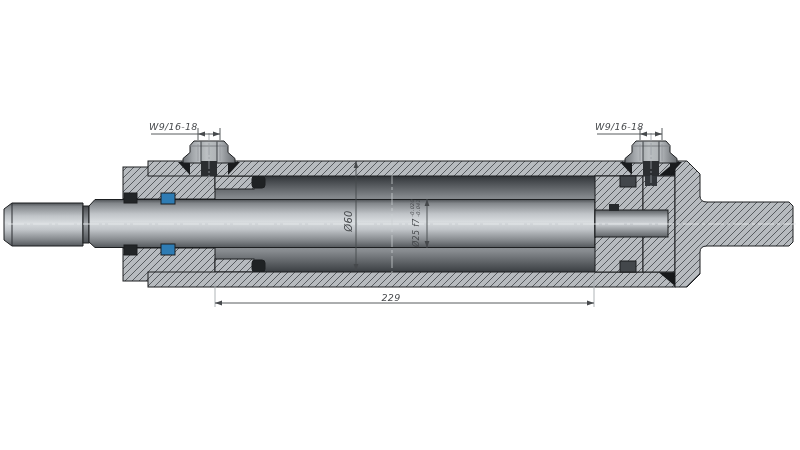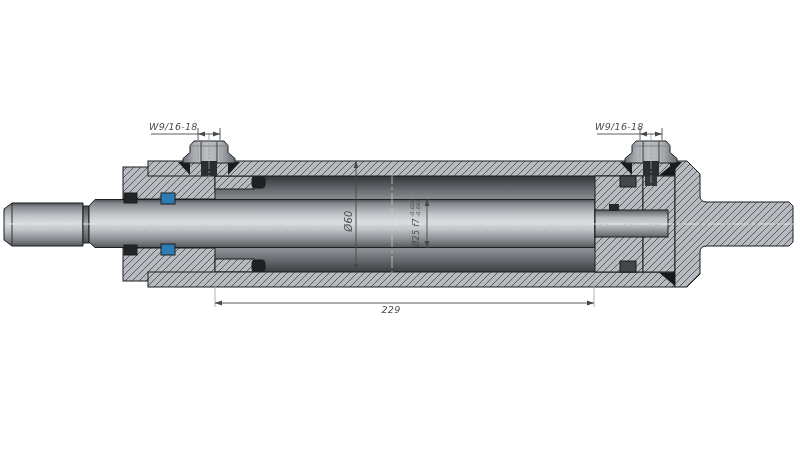--- a/index.html
+++ b/index.html
@@ -14,21 +14,21 @@
     --c-centerline:#e6e9eb;
   }
   html,body{margin:0;padding:0;background:#fff;}
   #canvas{position:relative;width:800px;height:442px;background:var(--c-background);overflow:hidden;
           font-family:"DejaVu Sans",sans-serif;}
   svg{position:absolute;left:0;top:0;}
   .dim-label{position:absolute;font:italic 9.5px "DejaVu Sans",sans-serif;letter-spacing:.3px;
              color:var(--c-dimension-line);white-space:nowrap;}
   .rot{display:flex;align-items:center;justify-content:center;transform:rotate(-90deg);transform-origin:center;}
   .tol{display:flex;flex-direction:column;font-size:5px;line-height:1.15;margin-left:1.5px;}
-  .center{text-align:center;justify-content:center;display:flex;margin-top:12px;}
+  .center{text-align:center;justify-content:center;display:flex;}
 </style>
 </head>
 <body>
 
 <div id="canvas">
 
 <svg width="800" height="450" viewBox="0 0 800 450" aria-hidden="true">
   <defs>
     <pattern id="hatch" width="7" height="7" patternUnits="userSpaceOnUse">
       <rect width="7" height="7" fill="var(--c-hatch-fill)"></rect>

